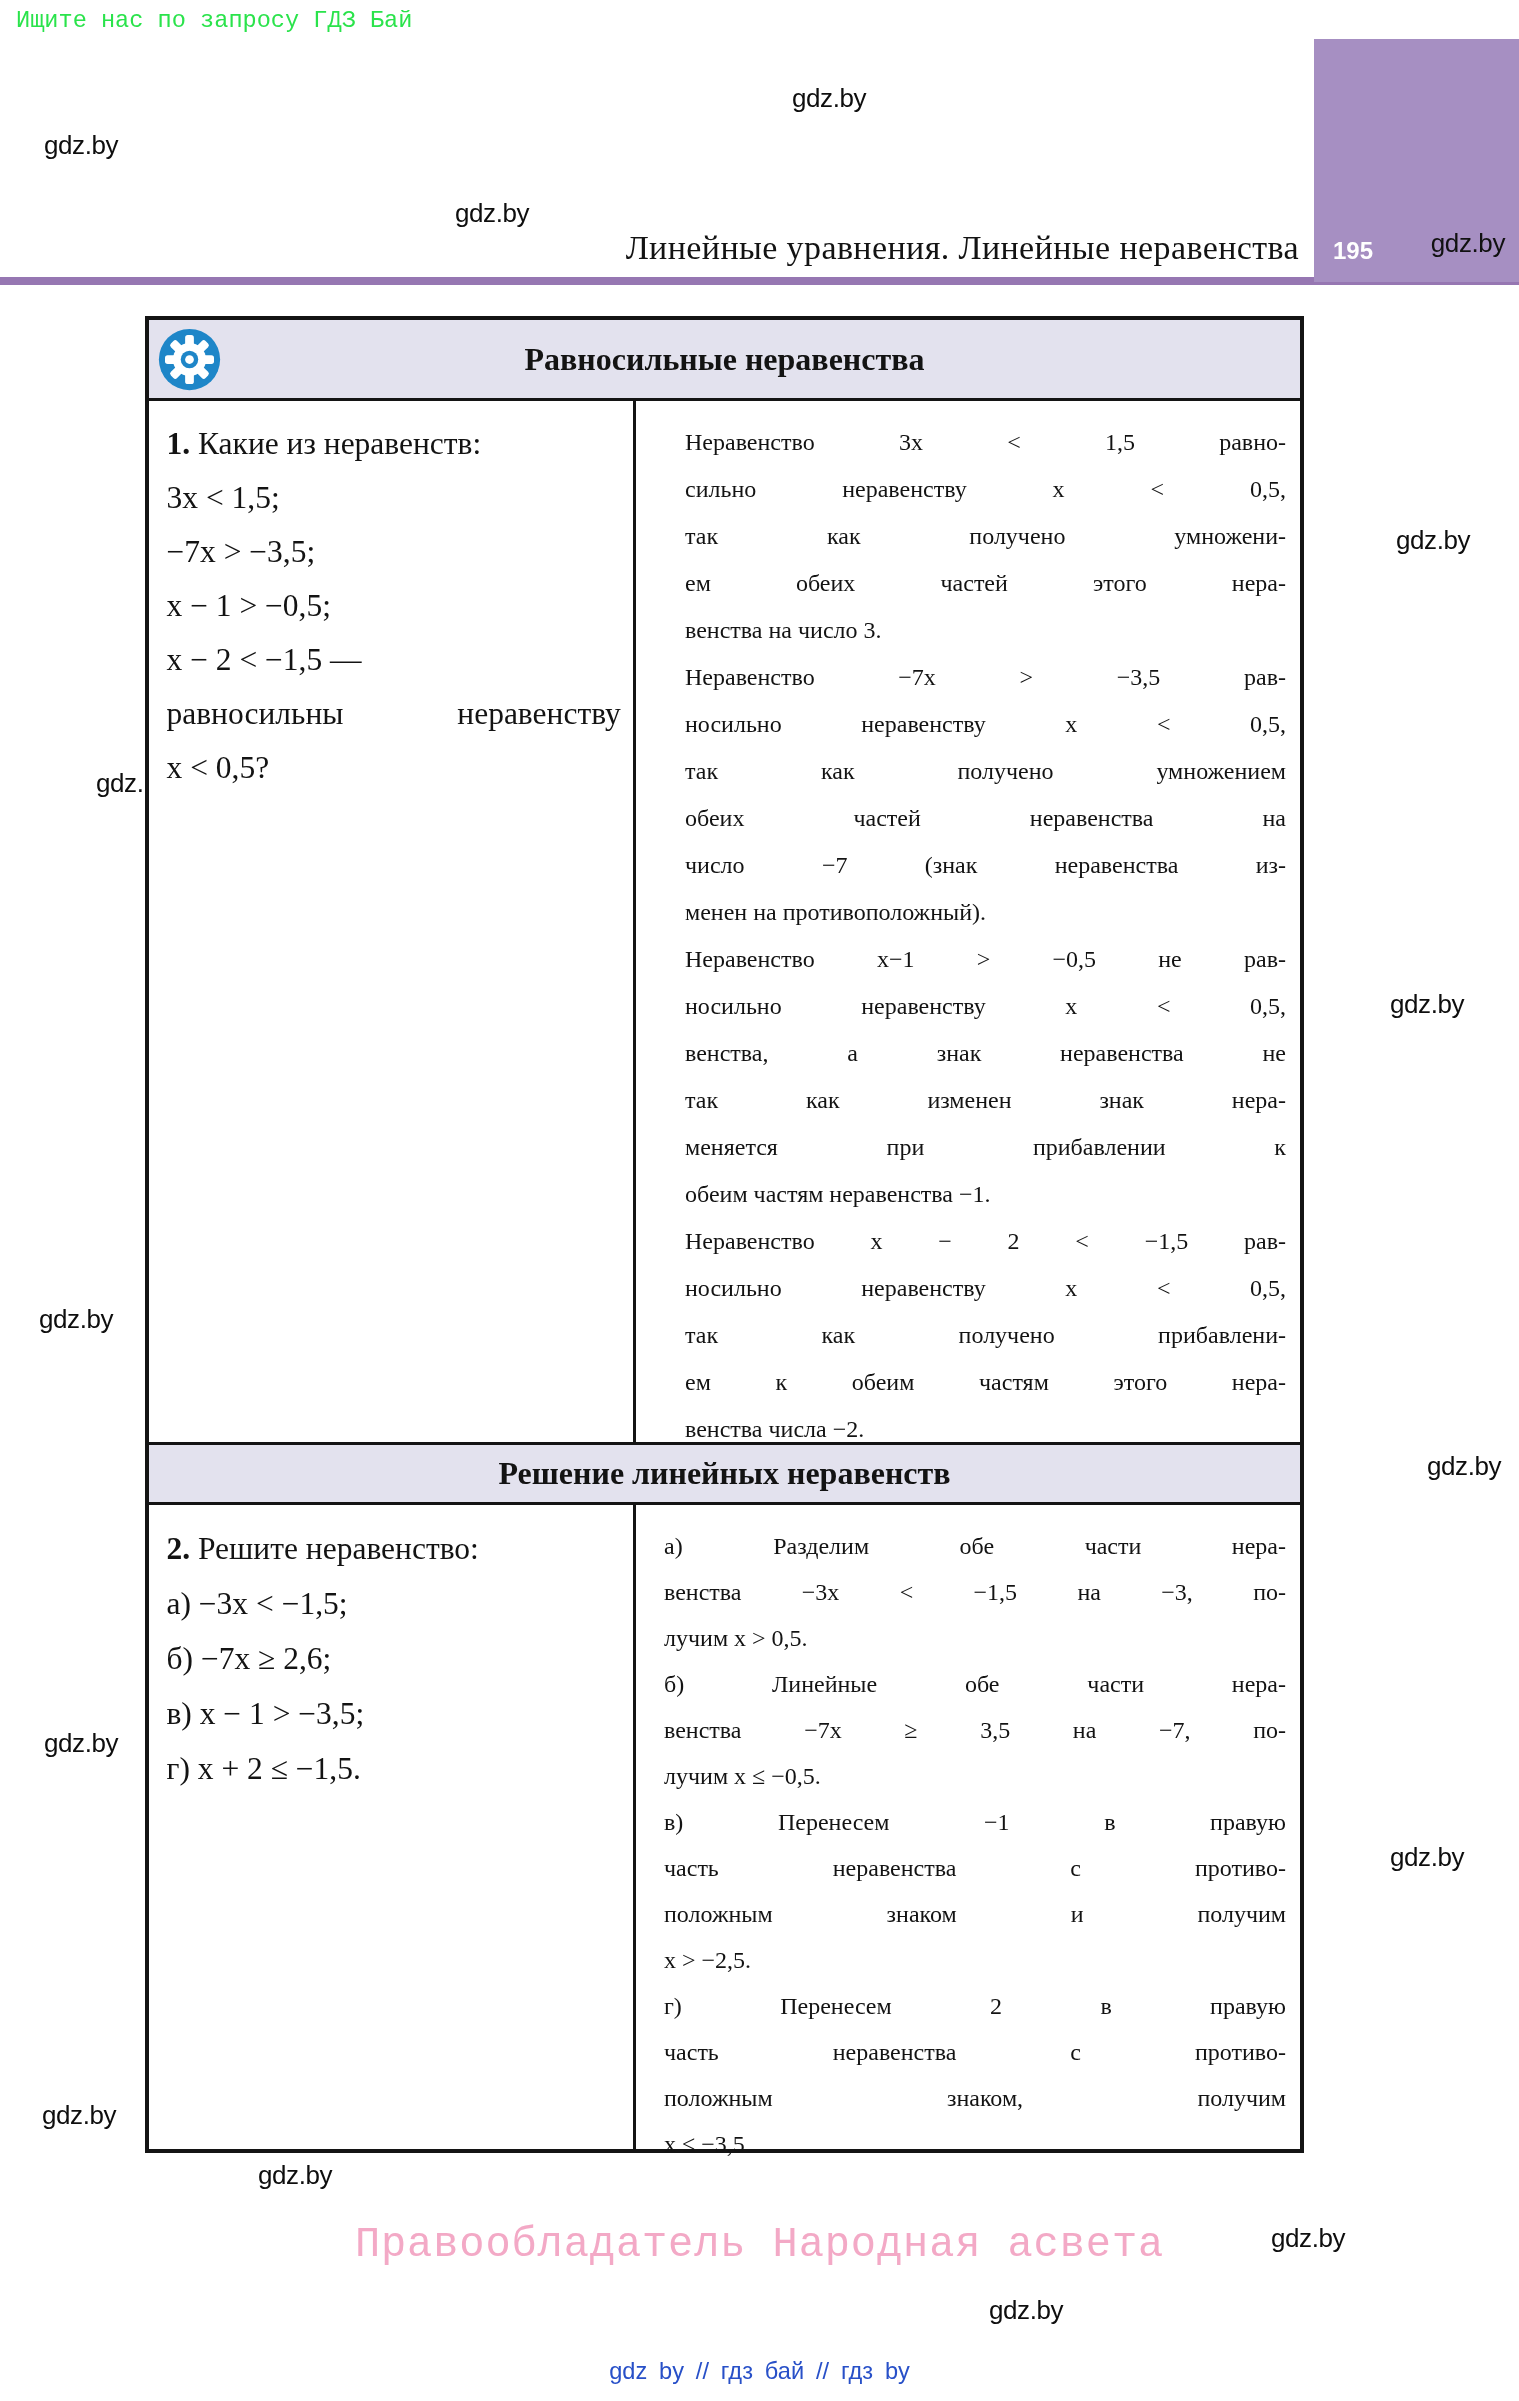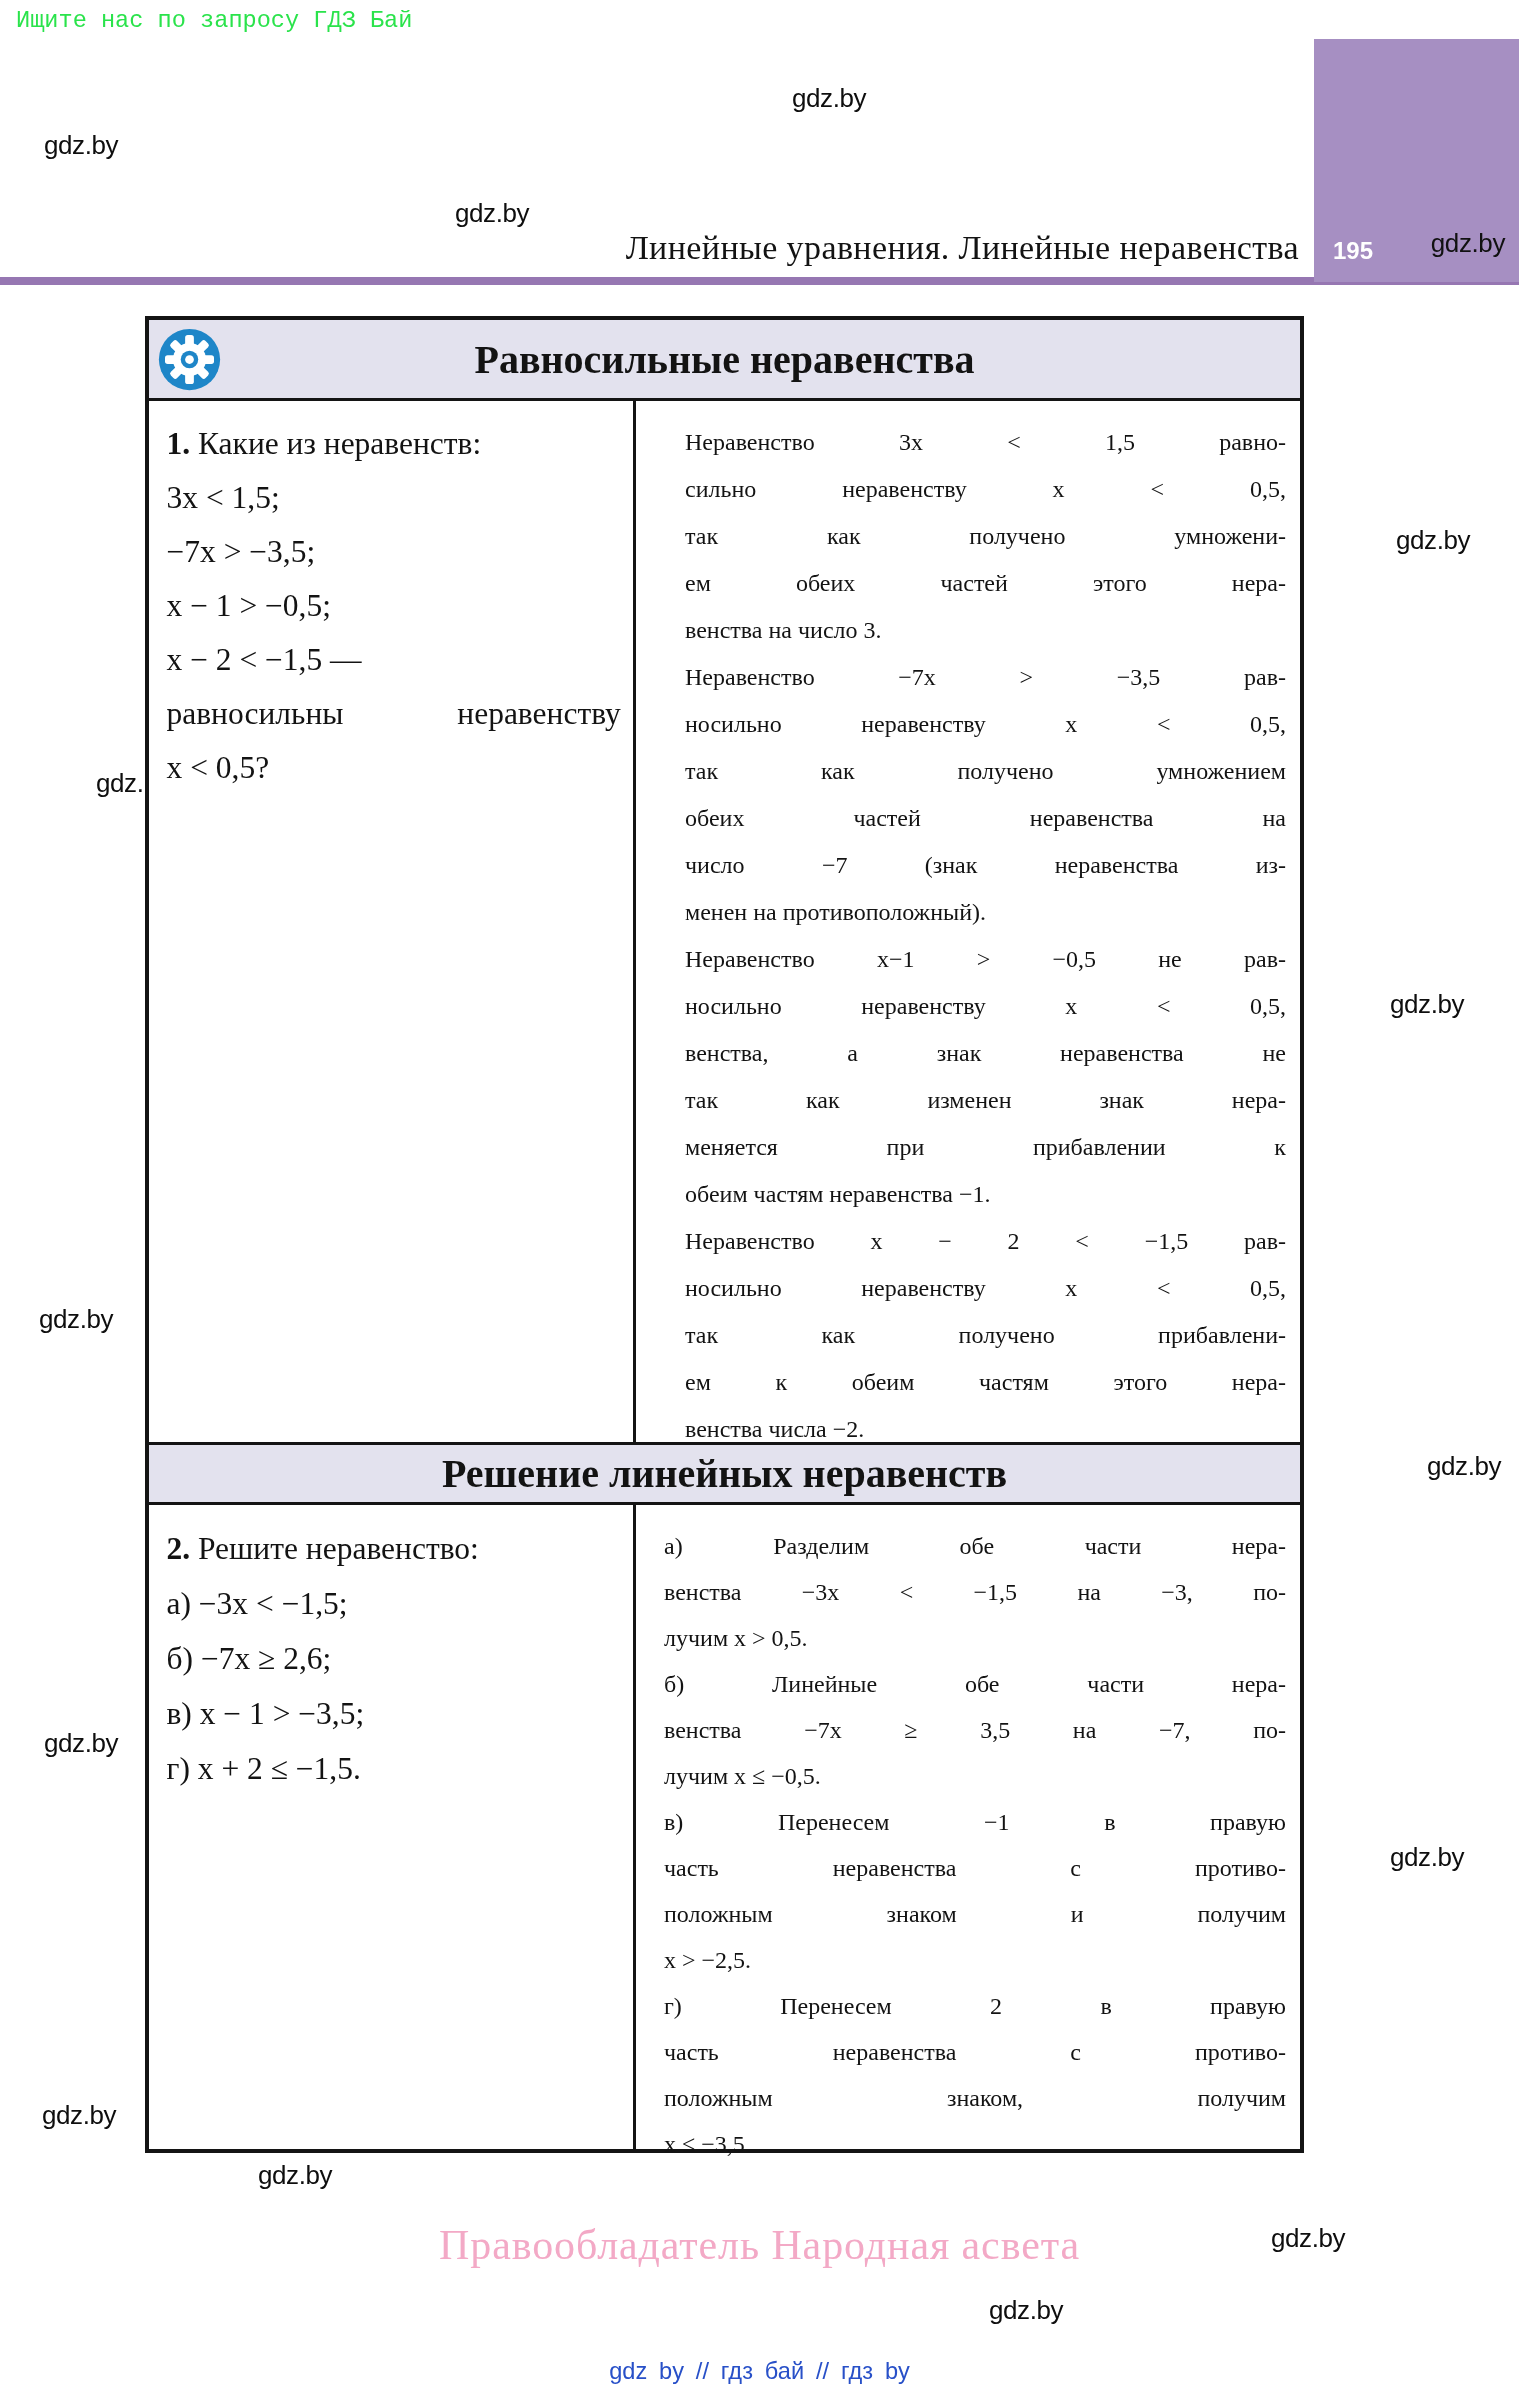--- a/index.html
+++ b/index.html
@@ -23,41 +23,41 @@
 
   .chapter-title{position:absolute;top:229px;left:473px;width:826px;text-align:right;
     font-size:34px;letter-spacing:0.4px;white-space:nowrap;}
 
   
   .tbl{position:absolute;left:145px;top:316px;width:1159px;box-sizing:border-box;
        border:4.4px solid #141414;background:#fff;}
   .band{background:#e3e2ee;position:relative;display:flex;align-items:center;justify-content:center;}
   .band1{height:81px;border-bottom:3.5px solid #141414;box-sizing:border-box;}
   .band2{height:63px;border-top:3.5px solid #141414;border-bottom:3.5px solid #141414;box-sizing:border-box;}
-  .band-title{font-weight:bold;font-size:40px;}
+  .band-title{font-weight:bold;font-size:32px;}
   .gear{position:absolute;left:8.8px;top:7.9px;width:63px;height:63px;}
 
   .row{display:flex;align-items:stretch;}
   .row1{height:1041px;gap:21px;}
   .row2{height:644px;}
   .cell{box-sizing:border-box;}
   .cell.left{width:487px;border-right:3.5px solid #141414;padding:15.8px 12.3px 0 17.5px;}
   .cell.right{flex:1;padding:17.5px 14px 0 28px;}
 
   .line{font-size:24px;line-height:47px;white-space:nowrap;}
   .cell.right .line{white-space:normal;}
   .cell.left .line{font-size:31.5px;line-height:54px;}
   .row2 .cell.left .line{line-height:55px;}
   .row2 .cell.right .line{line-height:46px;}
   .j{text-align:justify;text-align-last:justify;white-space:normal !important;}
   .qnum{font-weight:bold;}
 
   
   .footer-pink{position:absolute;top:2221px;left:0;width:100%;text-align:center;
-    font-family:Liberation Serif, serif;font-size:42px;color:#f3a9c6;letter-spacing:0.9px;}
+    font-family:Liberation Mono, monospace;font-size:42px;color:#f3a9c6;letter-spacing:0.9px;}
   .footer-links{position:absolute;top:2358px;left:0;width:100%;text-align:center;
     font-family:"Liberation Sans",sans-serif;font-size:23.6px;color:#2850c8;word-spacing:5.3px;}
 </style>
 </head>
 <body>
 
 <div class="top-banner">Ищите нас по запросу ГДЗ Бай</div>
 
 <span class="wm" style="left:792px;top:83px;">gdz.by</span>
 <span class="wm" style="left:44px;top:130px;">gdz.by</span>

